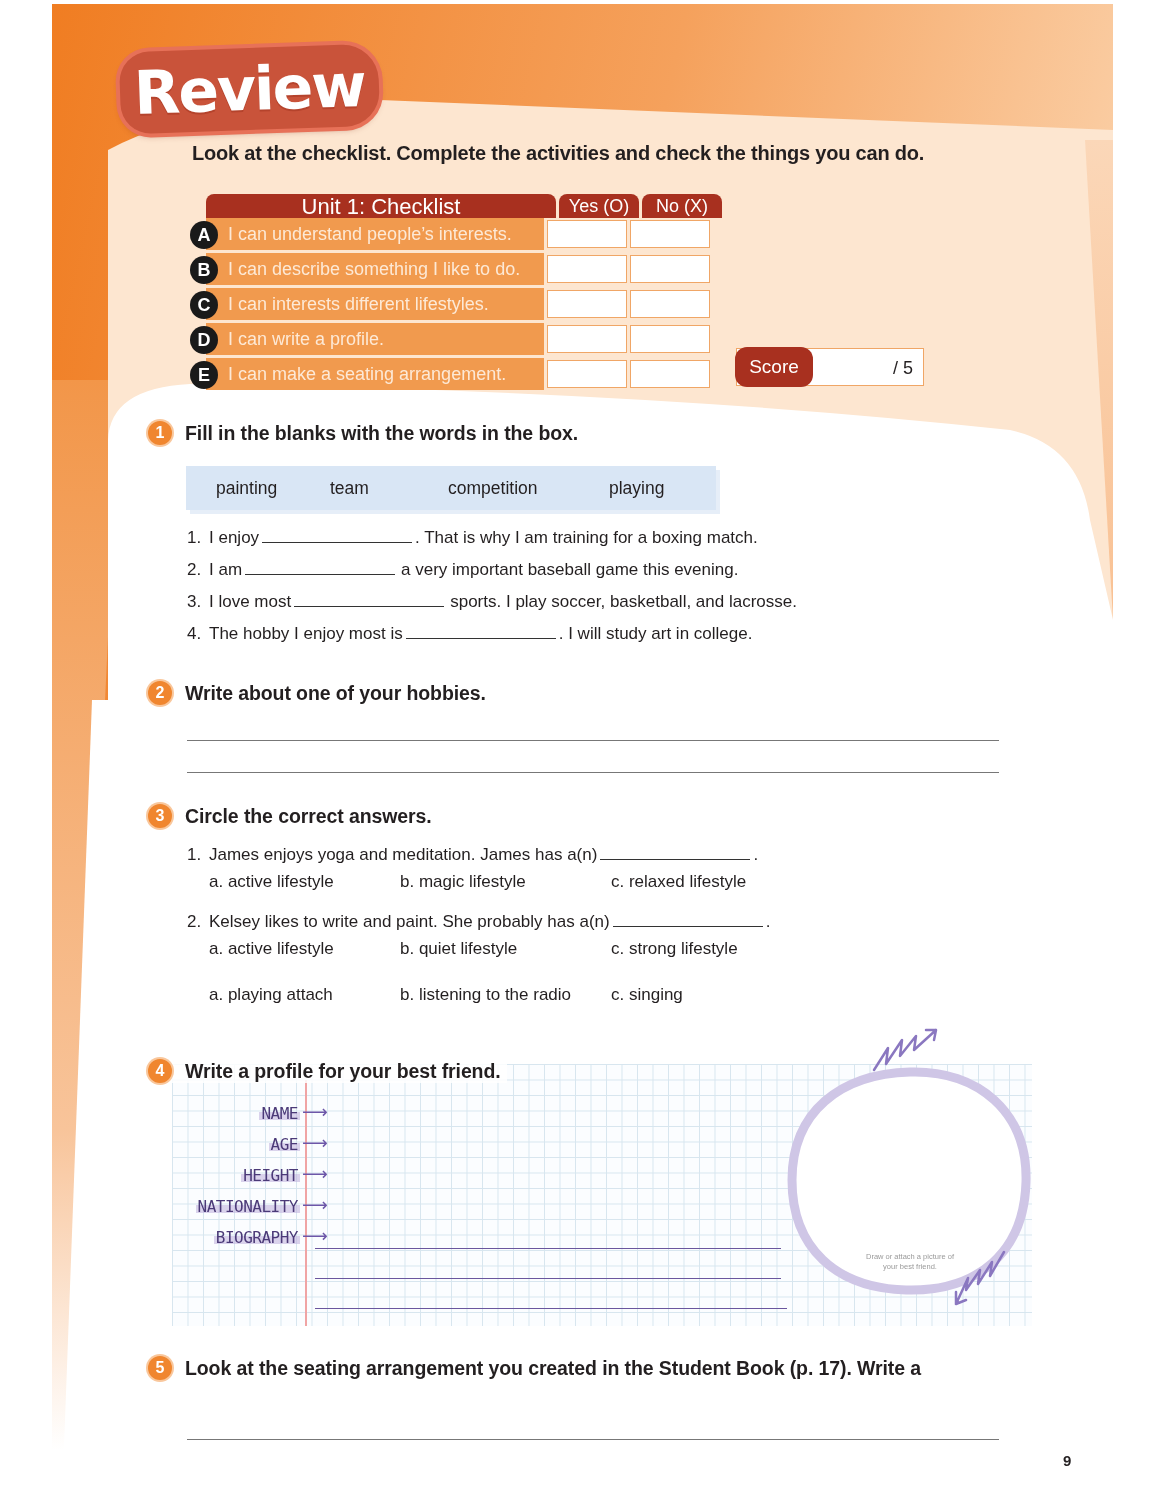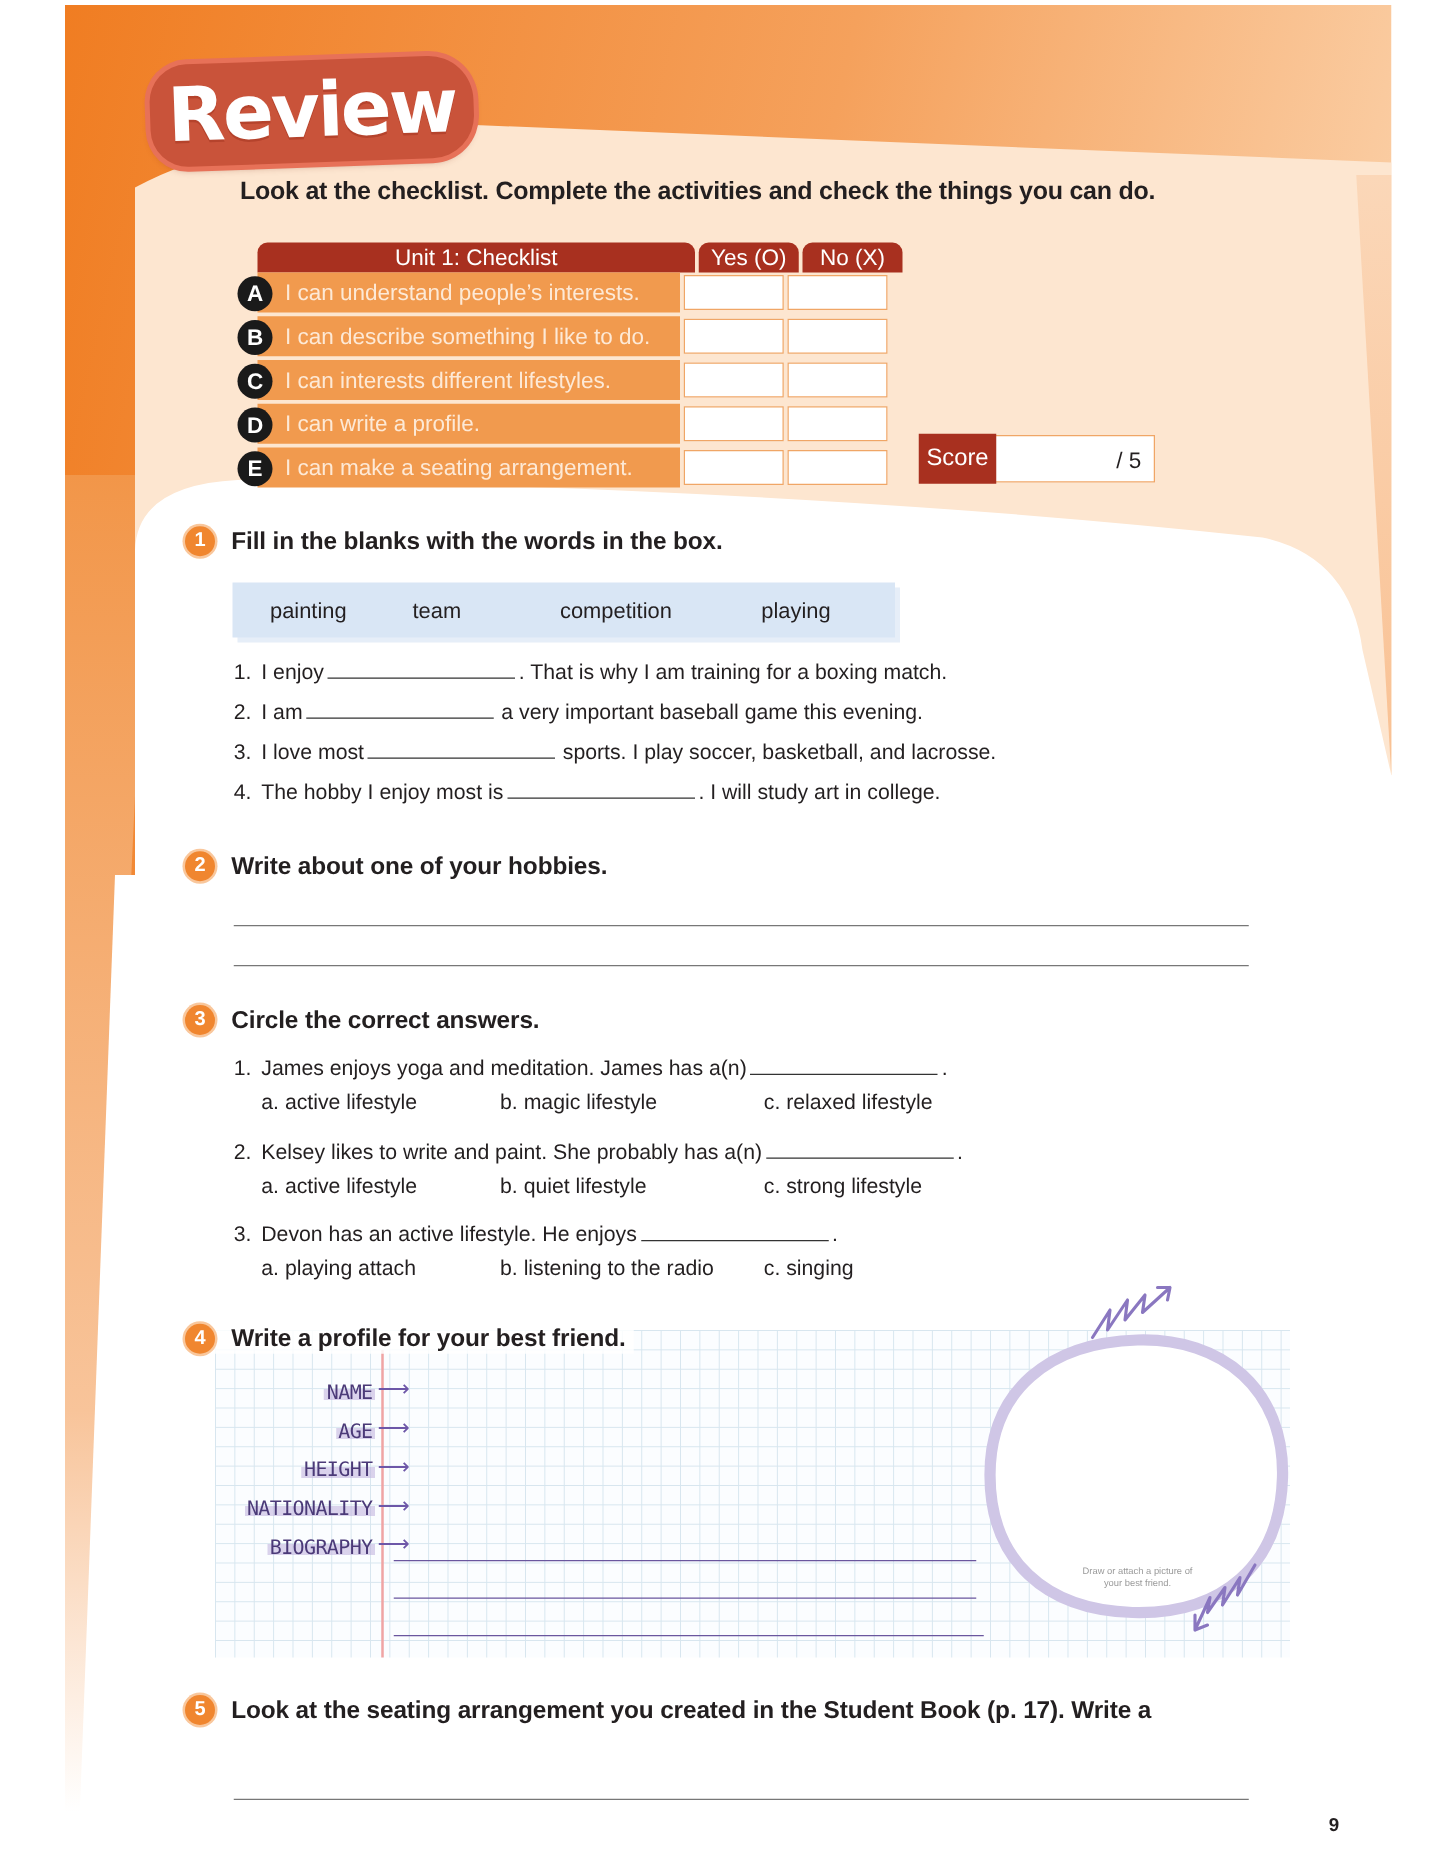--- a/index.html
+++ b/index.html
@@ -29,21 +29,21 @@
   .instruction {
     left: 192px; top: 142px; font-size: 20px; font-weight: bold; color: #231f20;
     font-family: "Liberation Sans", sans-serif; letter-spacing: -0.2px;
   }
 
   
   .checklist { left: 188px; top: 194px; width: 540px; }
   .cl-head { display: flex; height: 24px; }
   .cl-head .h-main {
     width: 350px; margin-left: 18px; background: #a8301f; color: #fff;
-    border-radius: 8px 8px 0 0; font-size: 18px; text-align: center; line-height: 25px;
+    border-radius: 8px 8px 0 0; font-size: 22px; text-align: center; line-height: 25px;
     font-family: "Liberation Sans", sans-serif;
   }
   .cl-head .h-col {
     width: 80px; margin-left: 3px; background: #a8301f; color: #fff;
     border-radius: 8px 8px 0 0; font-size: 18px; text-align: center; line-height: 25px;
     font-family: "Liberation Sans", sans-serif;
   }
   .cl-row { display: flex; height: 32px; margin-bottom: 3px; align-items: center; position: relative; }
   .cl-letter {
     position: absolute; left: 2px; top: 3px; width: 28px; height: 28px; border-radius: 50%;
@@ -58,22 +58,22 @@
   }
   .cl-box {
     width: 78px; height: 26px; margin-left: 3px; background: #fff; border: 1px solid #f0a666;
   }
 
   .score-box {
     left: 736px; top: 348px; width: 188px; height: 38px; background: #fff;
     border: 1px solid #f0a666; box-sizing: border-box;
   }
   .score-label {
-    position: absolute; left: -2px; top: -2px; height: 40px; width: 62px;
-    background: #a8301f; color: #fff; border-radius: 0; font-size: 19px;
+    position: absolute; left: -2px; top: -2px; height: 40px; width: 78px;
+    background: #a8301f; color: #fff; border-radius: 12px; font-size: 19px;
     line-height: 40px; text-align: center; font-family: "Liberation Sans", sans-serif;
   }
   .score-total {
     position: absolute; right: 10px; top: 0; line-height: 38px; font-size: 18px;
     color: #231f20; font-family: "Liberation Sans", sans-serif;
   }
 
   
   .sec-head { display: flex; align-items: center; }
   .sec-num {
@@ -261,21 +261,20 @@
 </div>
 <div class="layer" style="left:187px; top:912px; width:620px;">
   <div class="qline"><span class="qnum">2.</span><span>Kelsey likes to write and paint. She probably has a(n)</span><span class="blank" style="width:150px;"></span>.</div>
   <div class="opts" style="margin-top:7px;">
     <span style="left:22px;">a. active lifestyle</span>
     <span style="left:213px;">b. quiet lifestyle</span>
     <span style="left:424px;">c. strong lifestyle</span>
   </div>
 </div>
 <div class="layer" style="left:187px; top:978px; width:620px;">
-  <div class="qline"><span class="qnum">3.</span><span>Devon has an active lifestyle. He enjoys</span><span class="blank" style="width:150px;"></span>.</div>
   <div class="opts" style="margin-top:7px;">
     <span style="left:22px;">a. playing attach</span>
     <span style="left:213px;">b. listening to the radio</span>
     <span style="left:424px;">c. singing</span>
   </div>
 </div>
 
 <div class="layer grid-area"></div>
 <div class="layer margin-line"></div>
 

